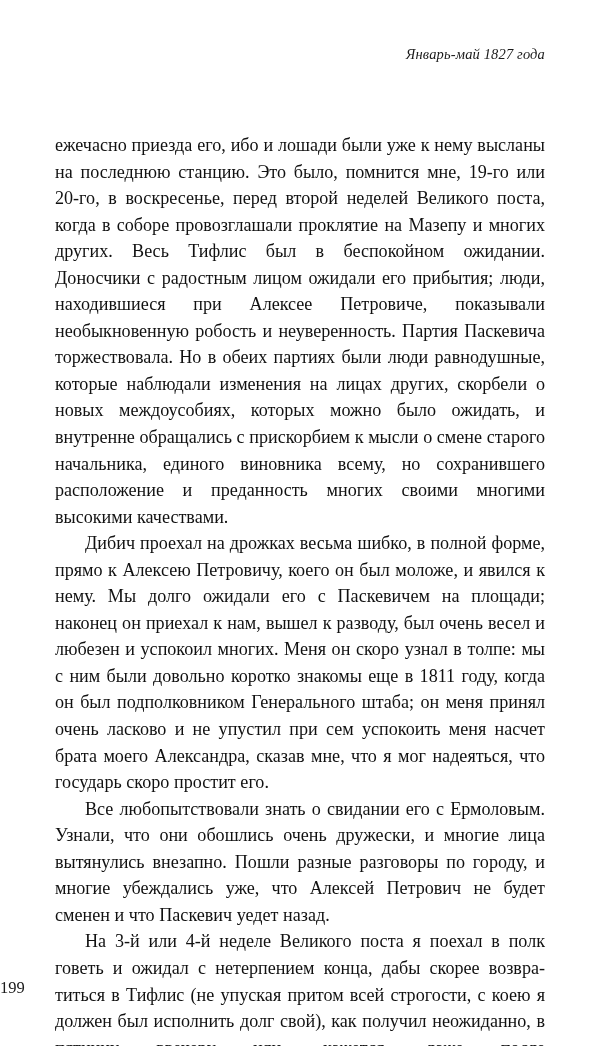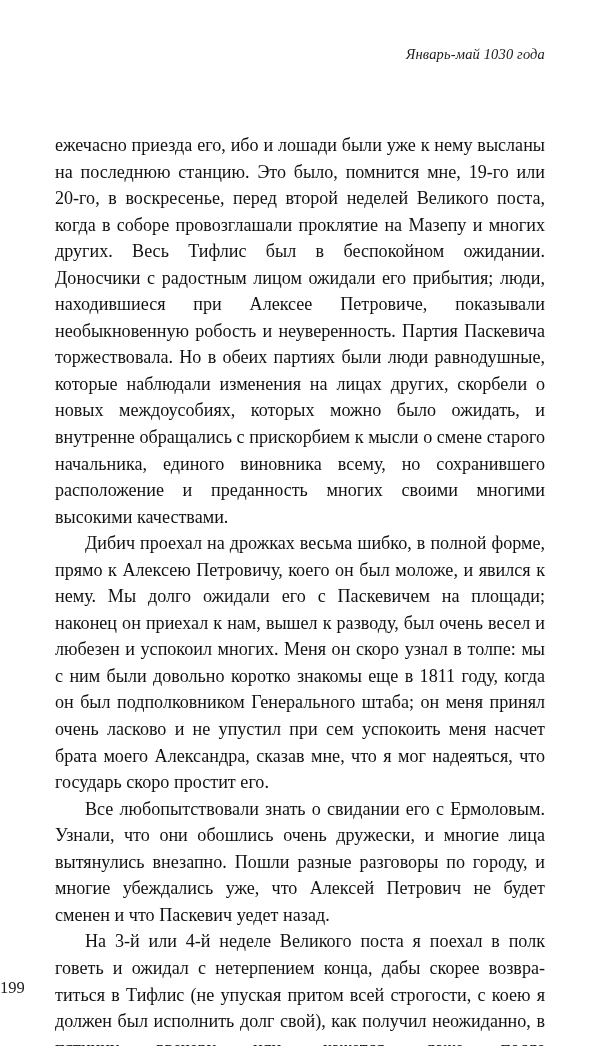--- a/index.html
+++ b/index.html
@@ -75,21 +75,21 @@
     width: 600px;
     font-size: 16.5px;
     color: #1a1a1a;
   }
 </style>
 </head>
 <body>
 
 <div class="page">
 
-  <div class="running-head">Январь-май 1030 года</div>
+  <div class="running-head">Январь-май 1827 года</div>
 
   <div class="text-block">
     <p class="para first">ежечасно приезда его, ибо и лошади были уже к нему высланы на последнюю станцию. Это было, помнится мне, 19-го или 20-го, в воскресенье, перед второй неделей Вели­кого поста, когда в соборе провозглашали проклятие на Мазепу и многих других. Весь Тифлис был в беспокойном ожидании. Доносчики с радостным лицом ожидали его прибытия; люди, находившиеся при Алексее Петровиче, показывали необыкновенную робость и неуверенность. Партия Паскевича торжествовала. Но в обеих партиях были люди равнодушные, которые наблюдали изменения на лицах других, скорбели о новых междоусобиях, кото­рых можно было ожидать, и внутренне обращались с при­скорбием к мысли о смене старого начальника, единого виновника всему, но сохранившего расположение и пре­данность многих своими многими высокими качествами.</p>
     <p class="para">Дибич проехал на дрожках весьма шибко, в полной форме, прямо к Алексею Петровичу, коего он был моложе, и явился к нему. Мы долго ожидали его с Паскевичем на площади; наконец он приехал к нам, вышел к разводу, был очень весел и любезен и успокоил многих. Меня он скоро узнал в толпе: мы с ним были довольно коротко знакомы еще в 1811 году, когда он был подполковником Генераль­ного штаба; он меня принял очень ласково и не упустил при сем успокоить меня насчет брата моего Александра, сказав мне, что я мог надеяться, что государь скоро простит его.</p>
     <p class="para">Все любопытствовали знать о свидании его с Ермоло­вым. Узнали, что они обошлись очень дружески, и многие лица вытянулись внезапно. Пошли разные разговоры по городу, и многие убеждались уже, что Алексей Петрович не будет сменен и что Паскевич уедет назад.</p>
     <p class="para flush-last">На 3-й или 4-й неделе Великого поста я поехал в полк говеть и ожидал с нетерпением конца, дабы скорее возвра­титься в Тифлис (не упуская притом всей строгости, с коею я должен был исполнить долг свой), как получил неожиданно, в пятницу ввечеру или, кажется, даже после</p>
   </div>
 
   <div class="folio">199</div>
 

